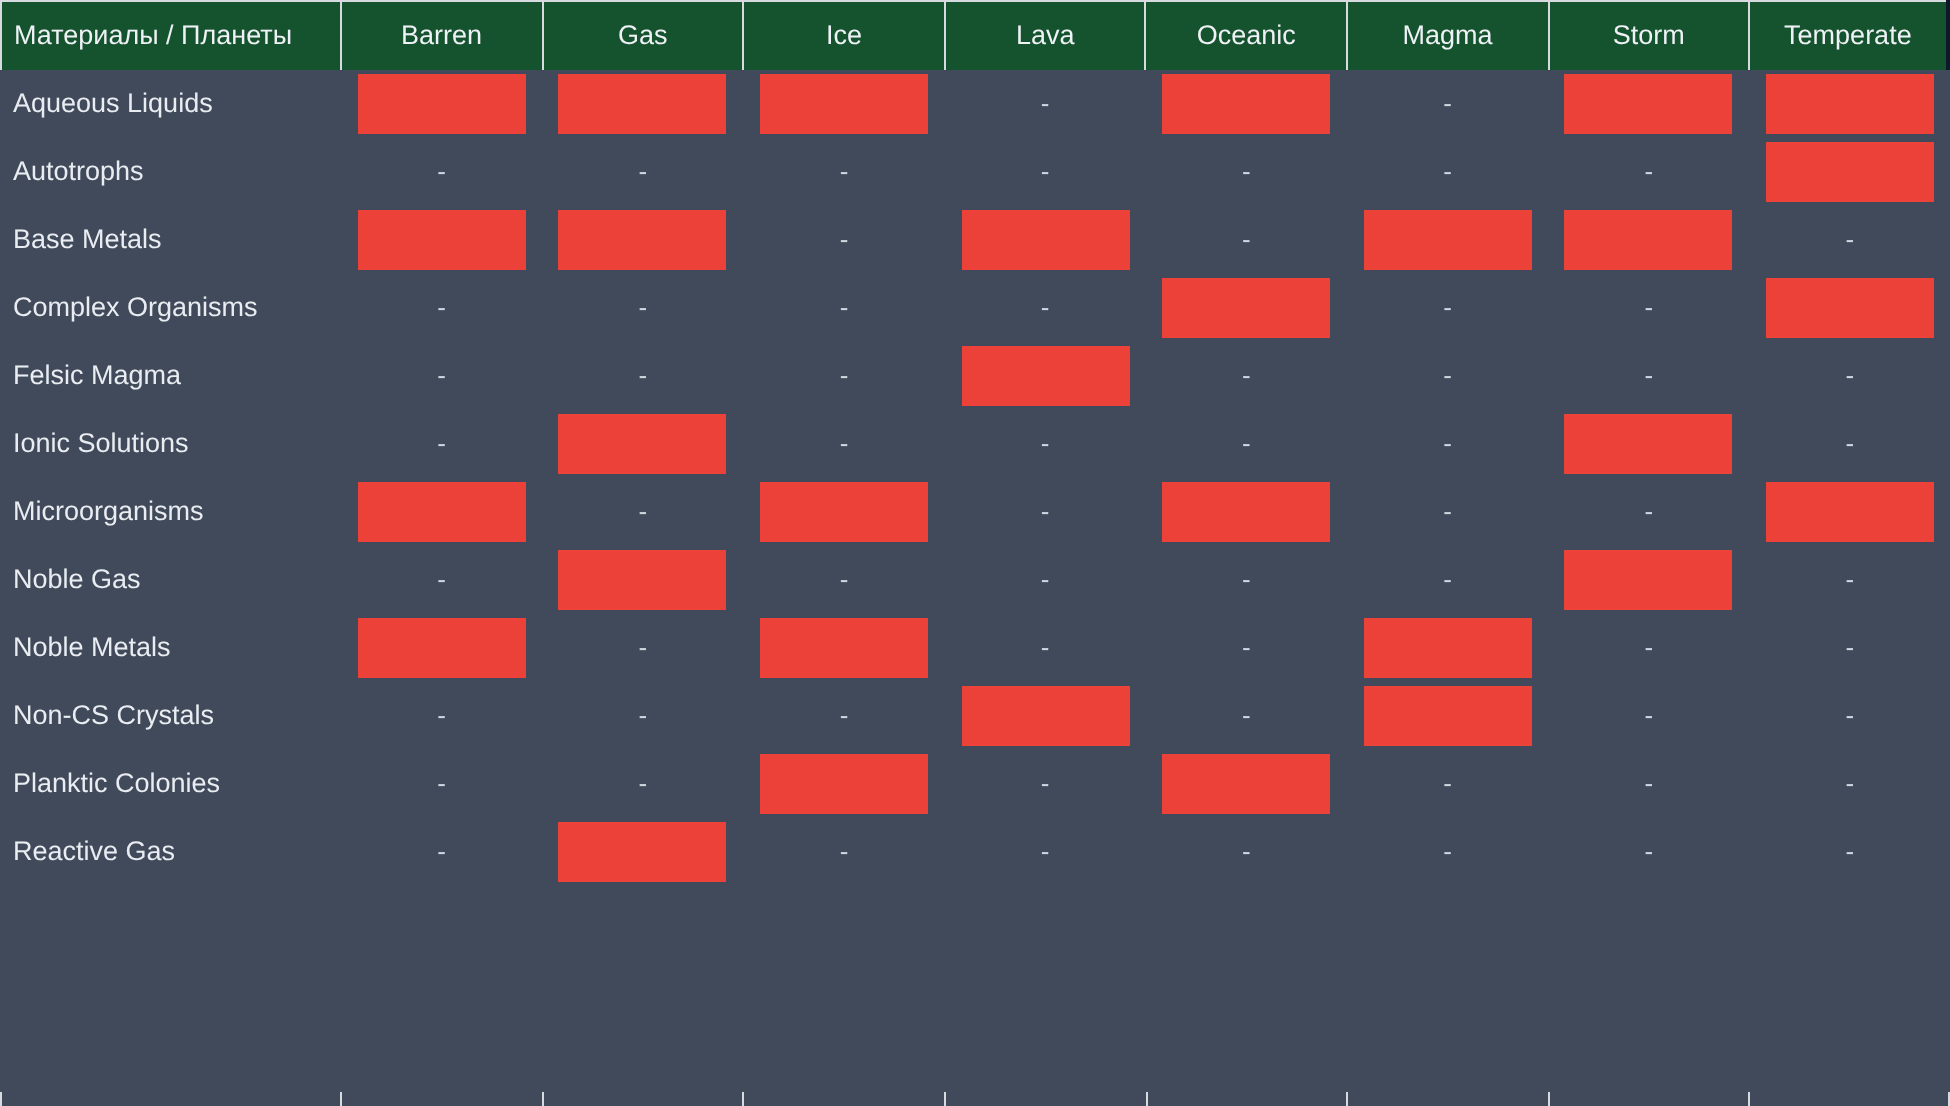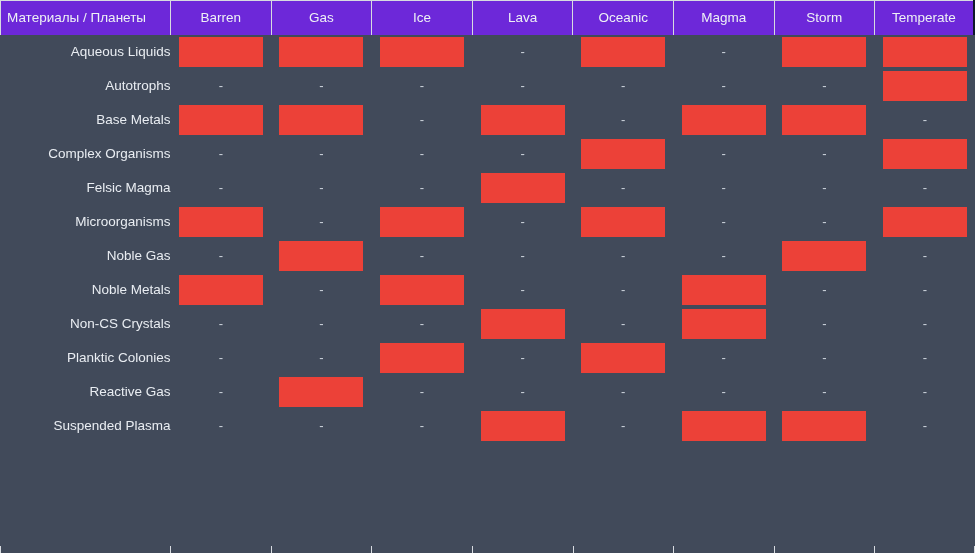--- a/index.html
+++ b/index.html
@@ -21,21 +21,21 @@
   thead th{
     height:34px;
     padding:0;
     color:#eef1f5;
     font-size:13.5px;
     font-weight:400;
     text-align:center;
     vertical-align:middle;
     border-left:1px solid #d7dbe0;
     border-top:1px solid #d7dbe0;
-    background:#6d28d9;
+    background:#14532d;
     box-sizing:border-box;
   }
   thead th.label-head{
     text-align:left;
     padding-left:6px;
     border-left:1px solid #d7dbe0;
     font-size:13.5px;
   }
   thead th:last-child{border-right:5px solid #0f172a;}
 
@@ -44,21 +44,21 @@
     height:34px;
     padding:0;
     border:0;
     vertical-align:middle;
     background:#414a5a;
     box-sizing:border-box;
   }
   tbody td.row-label{
     color:#e9edf2;
     font-size:13.5px;
-    text-align:right;
+    text-align:left;
     padding-left:6px;
     white-space:nowrap;
   }
   tbody td.cell{
     text-align:center;
     position:relative;
   }
   .bar{
     display:block;
     width:84px;
@@ -244,20 +244,47 @@
           <span class="dash">-</span>
         </td>
         <td class="cell">
           <span class="dash">-</span>
         </td>
         <td class="cell">
           <span class="dash">-</span>
         </td>
       </tr>
       <tr>
+        <td class="row-label">Ionic Solutions</td>
+        <td class="cell">
+          <span class="dash">-</span>
+        </td>
+        <td class="cell">
+          <span class="bar"></span>
+        </td>
+        <td class="cell">
+          <span class="dash">-</span>
+        </td>
+        <td class="cell">
+          <span class="dash">-</span>
+        </td>
+        <td class="cell">
+          <span class="dash">-</span>
+        </td>
+        <td class="cell">
+          <span class="dash">-</span>
+        </td>
+        <td class="cell">
+          <span class="bar"></span>
+        </td>
+        <td class="cell">
+          <span class="dash">-</span>
+        </td>
+      </tr>
+      <tr>
         <td class="row-label">Microorganisms</td>
         <td class="cell">
           <span class="bar"></span>
         </td>
         <td class="cell">
           <span class="dash">-</span>
         </td>
         <td class="cell">
           <span class="bar"></span>
         </td>
@@ -400,47 +427,20 @@
           <span class="dash">-</span>
         </td>
         <td class="cell">
           <span class="dash">-</span>
         </td>
         <td class="cell">
           <span class="dash">-</span>
         </td>
         <td class="cell">
           <span class="dash">-</span>
-        </td>
-        <td class="cell">
-          <span class="dash">-</span>
-        </td>
-      </tr>
-      <tr>
-        <td class="row-label">Suspended Plasma</td>
-        <td class="cell">
-          <span class="dash">-</span>
-        </td>
-        <td class="cell">
-          <span class="dash">-</span>
-        </td>
-        <td class="cell">
-          <span class="dash">-</span>
-        </td>
-        <td class="cell">
-          <span class="bar"></span>
-        </td>
-        <td class="cell">
-          <span class="dash">-</span>
-        </td>
-        <td class="cell">
-          <span class="bar"></span>
-        </td>
-        <td class="cell">
-          <span class="bar"></span>
         </td>
         <td class="cell">
           <span class="dash">-</span>
         </td>
       </tr>
     </tbody>
 </table>
 
 <div id="bottom-rule">
     <div class="sep" style="left: 0px;"></div>

